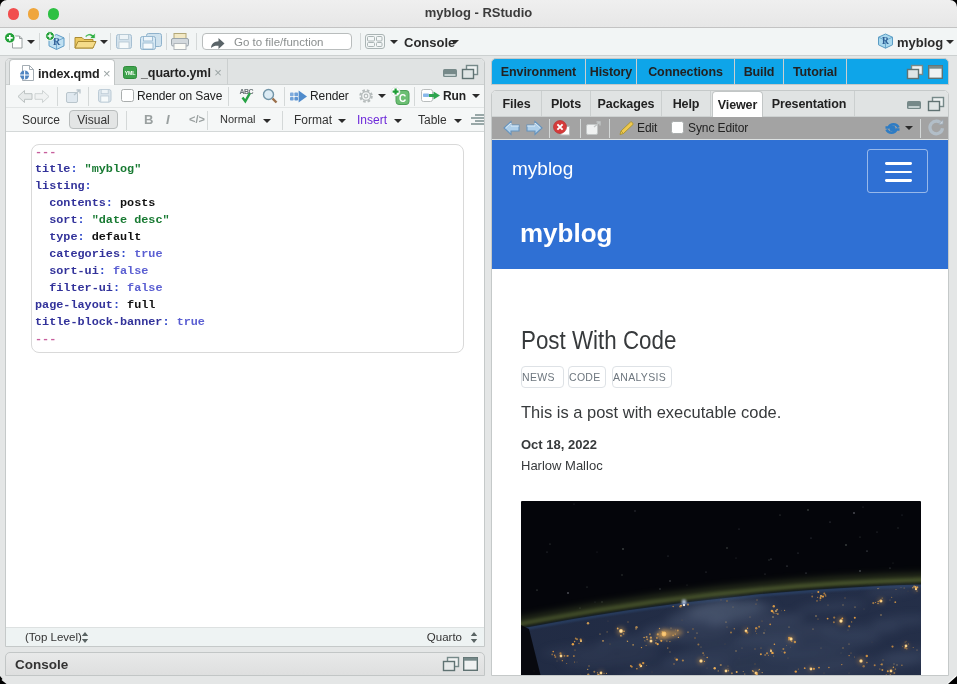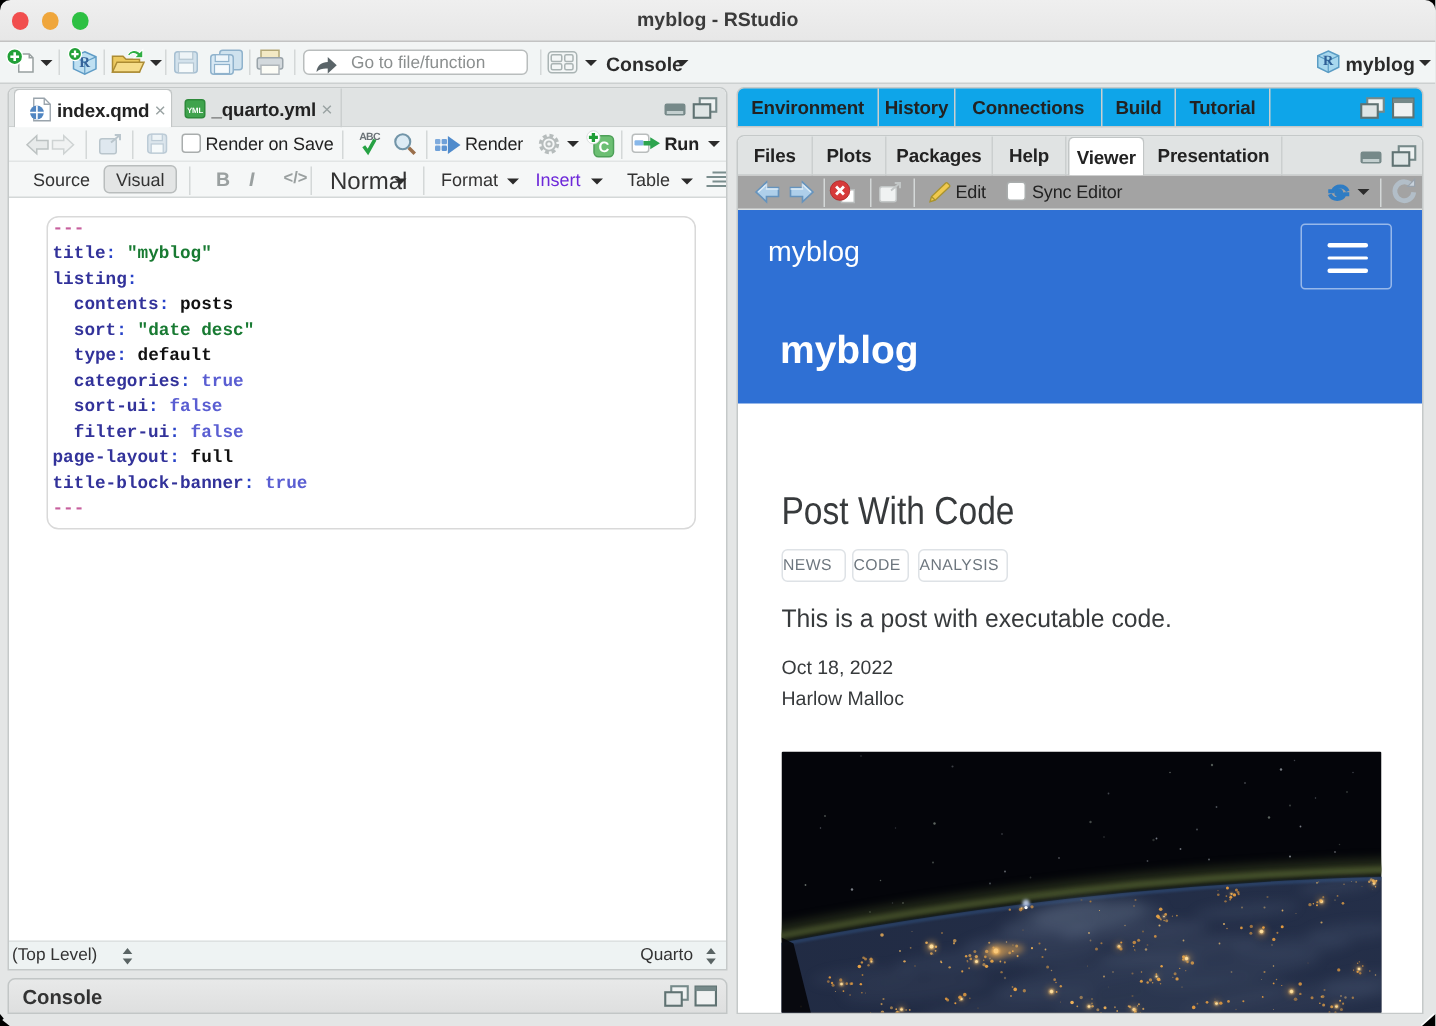--- a/index.html
+++ b/index.html
@@ -239,21 +239,21 @@
     <div class="caret" style="left:466px;top:9px"></div>
   </div>
   <div id="srctb2">
     <div style="position:absolute;left:16px;top:5px;font-size:12px;color:#333">Source</div>
     <div style="position:absolute;left:63px;top:2px;width:49px;height:19px;background:#e3e5e5;border:1px solid #b9bdbd;border-radius:4px;text-align:center;font-size:12px;color:#333;line-height:18px">Visual</div>
     <div class="sep" style="left:120px;top:3px;height:19px"></div>
     <div style="position:absolute;left:138px;top:4px;font-size:13px;font-weight:bold;color:#9aa0a0">B</div>
     <div style="position:absolute;left:160px;top:4px;font-size:13px;font-style:italic;font-weight:bold;color:#9aa0a0">I</div>
     <div style="position:absolute;left:183px;top:5px;font-size:11px;font-weight:bold;color:#9aa0a0">&lt;/&gt;</div>
     <div class="sep" style="left:201px;top:3px;height:19px"></div>
-    <div style="position:absolute;left:214px;top:5px;font-size:16px;color:#333">Normal</div>
+    <div style="position:absolute;left:214px;top:5px;font-size:11px;color:#333">Normal</div>
     <div class="caret" style="left:257px;top:11px"></div>
     <div class="sep" style="left:276px;top:3px;height:19px"></div>
     <div style="position:absolute;left:288px;top:5px;font-size:12px;color:#333">Format</div>
     <div class="caret" style="left:332px;top:11px"></div>
     <div style="position:absolute;left:351px;top:5px;font-size:12px;color:#6d28d9">Insert</div>
     <div class="caret" style="left:388px;top:11px"></div>
     <div style="position:absolute;left:412px;top:5px;font-size:12px;color:#333">Table</div>
     <div class="caret" style="left:448px;top:11px"></div>
     <svg style="left:465px;top:6px" width="13" height="11">
       <g stroke="#7a8d8d" stroke-width="1.4">
@@ -271,21 +271,21 @@
   <span class="yk">type</span><span class="yc">:</span> default
   <span class="yk">categories</span><span class="yc">:</span> <span class="yb">true</span>
   <span class="yk">sort-ui</span><span class="yc">:</span> <span class="yb">false</span>
   <span class="yk">filter-ui</span><span class="yc">:</span> <span class="yb">false</span>
 <span class="yk">page-layout</span><span class="yc">:</span> full
 <span class="yk">title-block-banner</span><span class="yc">:</span> <span class="yb">true</span>
 <span class="yd">---</span></pre>
     </div>
   </div>
   <div id="srcstatus">
-    <span style="margin-left:2px">(Top Level)</span>
+    <span style="margin-left:19px">(Top Level)</span>
     <svg style="left:75px;top:4px" width="8" height="11">
       <path d="M4 0 l3.2 4 h-6.4 z M4 11 l3.2-4 h-6.4 z" fill="#5a6464"></path>
     </svg>
     <span style="position:absolute;right:22px">Quarto</span>
     <svg style="right:6px;top:4px" width="8" height="11">
       <path d="M4 0 l3.2 4 h-6.4 z M4 11 l3.2-4 h-6.4 z" fill="#5a6464"></path>
     </svg>
   </div>
 </div>
 
@@ -392,21 +392,21 @@
           <i style="top:21.1px"></i>
           <i style="top:29.8px"></i>
         </div>
       <div class="h1">myblog</div>
     </div>
     <div class="blogtxt" style="left:29px;top:185px;font-size:26px;transform:scaleX(0.86)">Post With Code</div>
     <div class="pill" style="left:29px;width:43px">NEWS</div>
     <div class="pill" style="left:76px;width:38px">CODE</div>
     <div class="pill" style="left:120px;width:60px">ANALYSIS</div>
     <div class="blogtxt" style="left:29px;top:263px;font-size:17px;transform:scaleX(0.97)">This is a post with executable code.</div>
-    <div class="blogtxt" style="left:29px;top:297px;font-size:13px;">Oct 18, 2022</div>
+    <div class="blogtxt" style="left:29px;top:297px;font-size:13px;font-weight:bold;">Oct 18, 2022</div>
     <div class="blogtxt" style="left:29px;top:318px;font-size:13px;">Harlow Malloc</div>
     <svg id="earthsvg" style="left:29px;top:361px" width="400" height="176" viewBox="0 0 400 176">
       <defs>
       <radialGradient id="earthg" cx="85%" cy="-10%" r="160%">
 <stop offset="0%" stop-color="#33405c"></stop>
 <stop offset="22%" stop-color="#25304a"></stop>
 <stop offset="48%" stop-color="#161e32"></stop>
 <stop offset="75%" stop-color="#0c111e"></stop>
 <stop offset="100%" stop-color="#070a12"></stop>
 </radialGradient>

